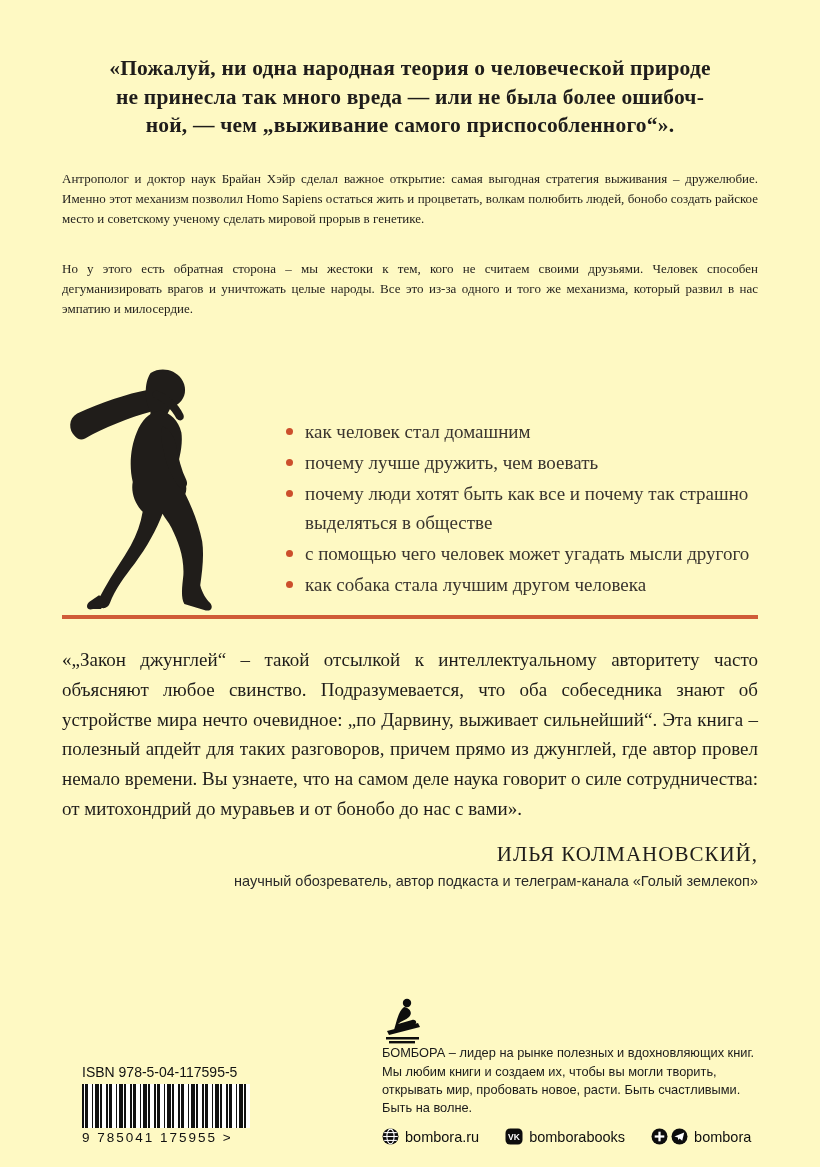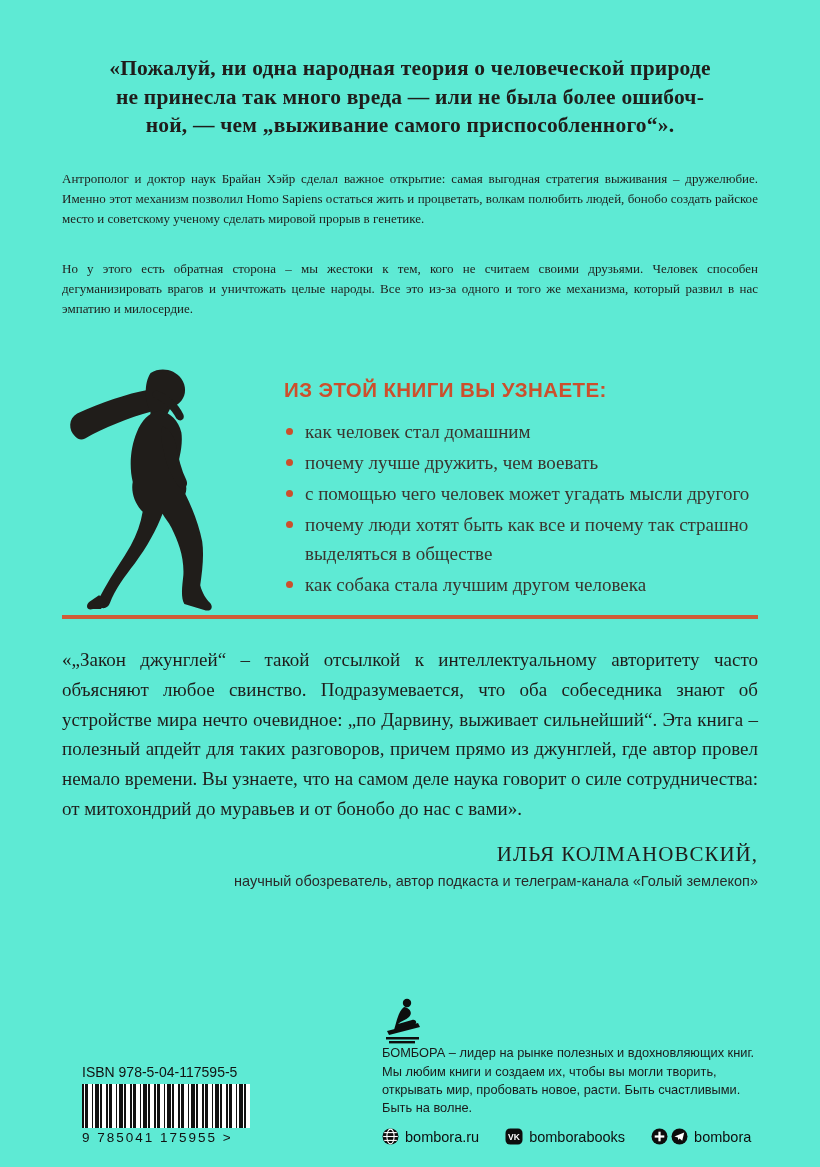--- a/index.html
+++ b/index.html
@@ -1,20 +1,20 @@
 <!DOCTYPE html>
 <html><head>
 <meta charset="utf-8">
 <style>
   html,body{margin:0;padding:0;background:#e9e9e9;}
   .page{
     position:relative;
     width:820px;height:1167px;
     margin:0 auto;
-    background:#5eead4;
+    background:#fef9c3;
     font-family:"Liberation Serif","DejaVu Serif",serif;
     color:#1f1d1b;
     overflow:hidden;
     box-sizing:border-box;
   }
   .content{padding:54px 62px 0 62px;}
 
   .top-quote{
     text-align:center;
     font-weight:bold;
@@ -144,26 +144,25 @@
             <path d="M10,78 C3,72 3,60 12,55 C36,44 62,35 84,31 C93,29 99,33 100,40 C101,47 95,51 87,53 C64,59 38,70 20,80 C16,82 13,81 10,78 Z"></path>
             <path d="M86,14 C96,8 110,10 117,20 C122,27 122,36 117,42 C114,46 110,48 106,49 C104,55 100,60 94,62 C88,63 85,58 86,52 C80,44 79,24 86,14 Z"></path>
             <path d="M112,60 C107,50 99,43 90,39 C86,37 88,31 93,32 C104,36 114,45 119,56 C121,61 116,64 112,60 Z"></path>
             <path d="M95,52 C106,54 114,62 117,74 C119,88 114,102 112,114 C120,120 124,128 121,136 C128,150 135,168 138,184 C140,198 138,214 136,228 C138,236 142,242 146,246 C150,251 146,255 140,253 L120,247 C116,240 118,228 119,218 C120,200 114,184 107,170 C104,164 100,160 98,156 C92,172 82,190 70,206 C60,219 50,232 45,246 C43,252 36,253 34,248 C32,243 36,238 39,232 C48,216 58,202 66,188 C72,177 76,166 78,154 C70,146 66,134 68,124 C64,108 66,88 72,74 C77,62 84,54 95,52 Z"></path>
             <path d="M98,68 C105,70 110,78 112,88 C114,100 117,112 122,122 C125,129 118,134 113,127 C106,116 101,104 99,92 C97,84 95,74 98,68 Z"></path>
             <path d="M28,252 C22,254 20,249 24,245 L34,238 L42,243 L36,252 Z"></path>
           </g>
         </svg>
       </div>
       <div class="learn-col">
-        <h2 class="learn-heading" style="color: rgb(204, 79, 44);">ИЗ ЭТОЙ КНИГИ ВЫ УЗНАЕТЕ:</h2>
         <ul class="learn-list">
           <li>как человек стал домашним</li>
           <li>почему лучше дружить, чем воевать</li>
+          <li>почему люди хотят быть как все и почему так страшно выделяться в обществе</li>
           <li>с помощью чего человек может угадать мысли другого</li>
-          <li>почему люди хотят быть как все и почему так страшно выделяться в обществе</li>
           <li>как собака стала лучшим другом человека</li>
         </ul>
       </div>
     </div>
 
     <hr class="rule" style="background: rgb(208, 92, 56);">
 
     <p class="review">«„Закон джунглей“ – такой отсылкой к интеллектуальному авторитету часто объясняют любое свинство. Подразумевается, что оба собеседника знают об устройстве мира нечто очевидное: „по Дарвину, выживает сильнейший“. Эта книга – полезный апдейт для таких разговоров, причем прямо из джунглей, где автор провел немало времени. Вы узнаете, что на самом деле наука говорит о силе сотрудничества: от митохондрий до муравьев и от бонобо до нас с вами».</p>
     <div class="review-author">ИЛЬЯ КОЛМАНОВСКИЙ,</div>
     <div class="review-role">научный обозреватель, автор подкаста и телеграм-канала «Голый землекоп»</div>

